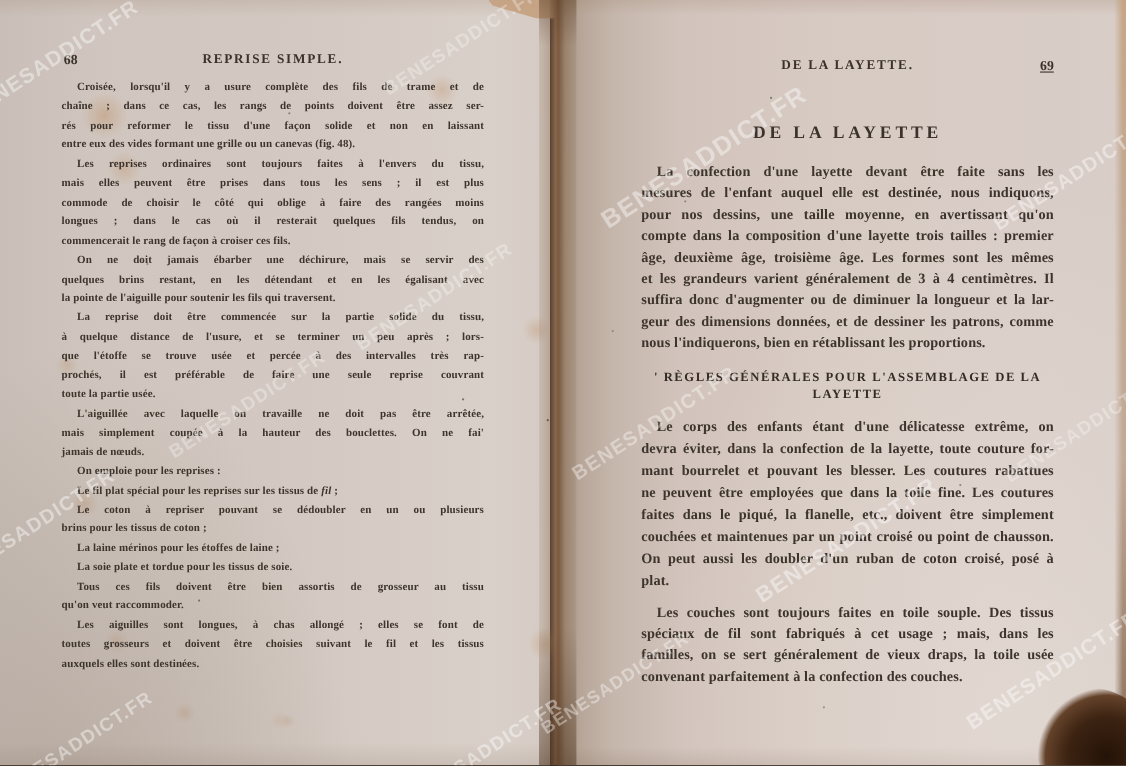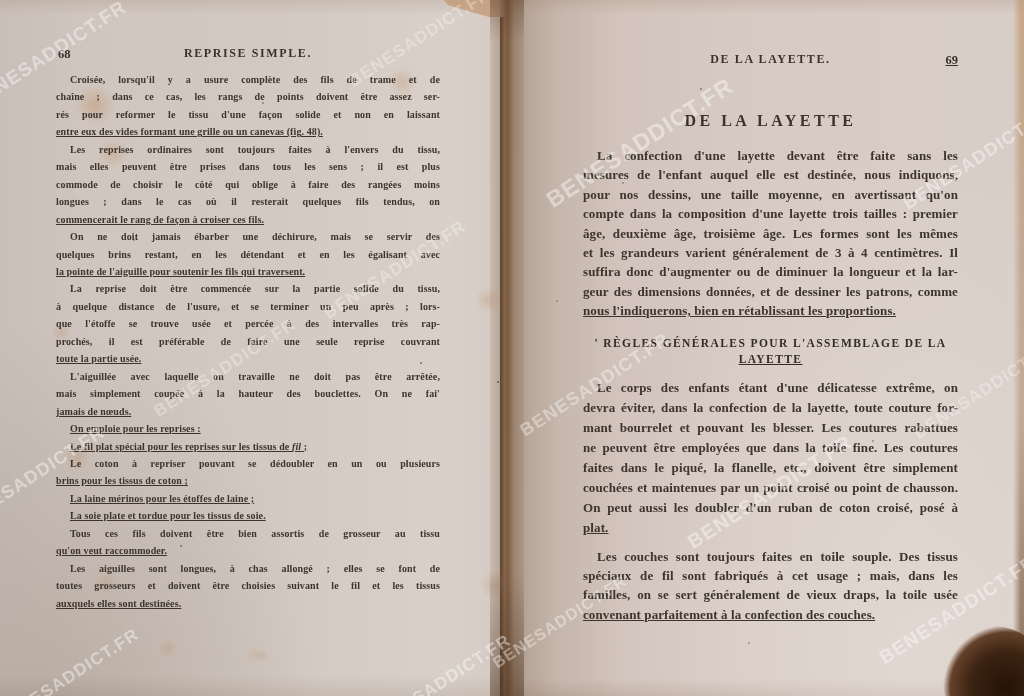--- a/index.html
+++ b/index.html
@@ -61,21 +61,21 @@
   .head-right{top:52px;left:583px;width:375px;text-align:center;}
   .pagenum{position:absolute;top:1px;font-size:12.5px;letter-spacing:0;}
   .pagenum-left{left:2px;}
   .pagenum-right{right:0;text-decoration:underline;}
   .page-title{position:absolute;top:112px;left:583px;width:375px;text-align:center;
     font-size:16px;font-weight:700;letter-spacing:3.5px;color:#3a322b;}
   .col{position:absolute;color:#3d352d;font-weight:700;}
   .col-left{left:56px;top:71px;width:384px;font-size:10px;line-height:17.45px;letter-spacing:.1px;}
   .col-right{left:583px;top:146px;width:375px;font-size:13px;line-height:19.4px;letter-spacing:.1px;}
   .tline{white-space:nowrap;text-align:justify;text-align-last:justify;}
-  .tline.lastline{text-align-last:left;text-decoration:underline;}
+  .tline.lastline{text-align-last:left;}
   .tline.indent{padding-left:14px;}
   .heading .tline{text-align:right;text-align-last:center;font-size:11.5px;letter-spacing:1.4px;line-height:16px;color:#332c25;}
   .col-right .block:nth-child(2){margin-top:14px;}
   .col-right .block:nth-child(3){margin-top:11px;line-height:20px;}
   .col-right .block:nth-child(4){margin-top:9px;}
   .col-right .block:nth-child(5){margin-top:9px;line-height:17.8px;}
   
   .wm-layer{position:absolute;inset:0;pointer-events:none;}
   .wm{position:absolute;font-family:"Liberation Sans","DejaVu Sans",sans-serif;font-weight:700;
     color:#ffffff;letter-spacing:1.2px;transform:translate(-50%,-50%) rotate(-33deg);white-space:nowrap;}

